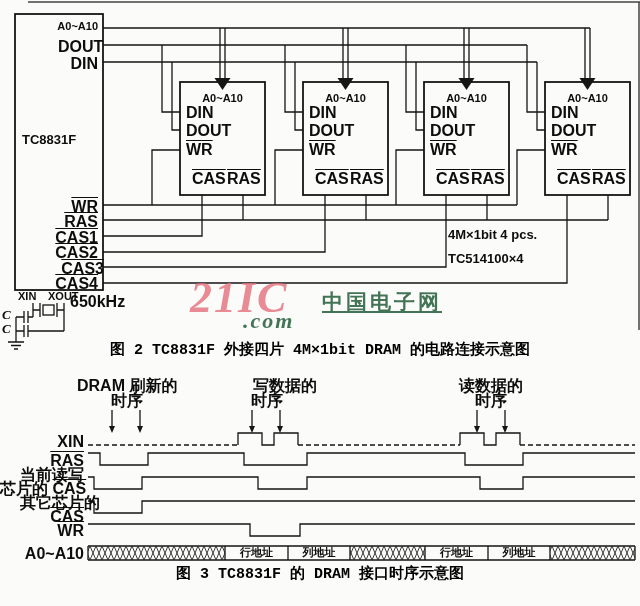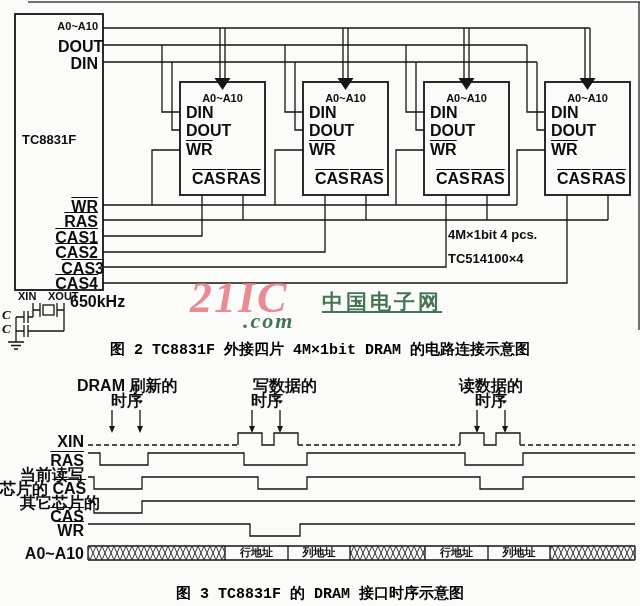--- a/index.html
+++ b/index.html
@@ -198,15 +198,15 @@
   <div class="lbl ra" style="left:0; top:494px; width:84px;margin-left:16px;">其它芯片的</div>
   <div class="lbl ra" style="left:0; top:508px; width:84px;"><span class="bar">CAS</span></div>
   <div class="lbl ra" style="left:0; top:522px; width:84px;"><span class="bar">WR</span></div>
   <div class="lbl ra" style="left:0; top:545px; width:84px;">A0~A10</div>
 
   <div class="lbl ctr s11" style="left:225px; top:547px; width:63px;">行地址</div>
   <div class="lbl ctr s11" style="left:288px; top:547px; width:62px;">列地址</div>
   <div class="lbl ctr s11" style="left:425px; top:547px; width:63px;">行地址</div>
   <div class="lbl ctr s11" style="left:488px; top:547px; width:62px;">列地址</div>
 
-  <div class="cap" style="top:564px;margin-top:20px;">图 3  TC8831F 的 DRAM 接口时序示意图</div>
+  <div class="cap" style="top:564px;">图 3  TC8831F 的 DRAM 接口时序示意图</div>
 
 </div>
 
 </body></html>

